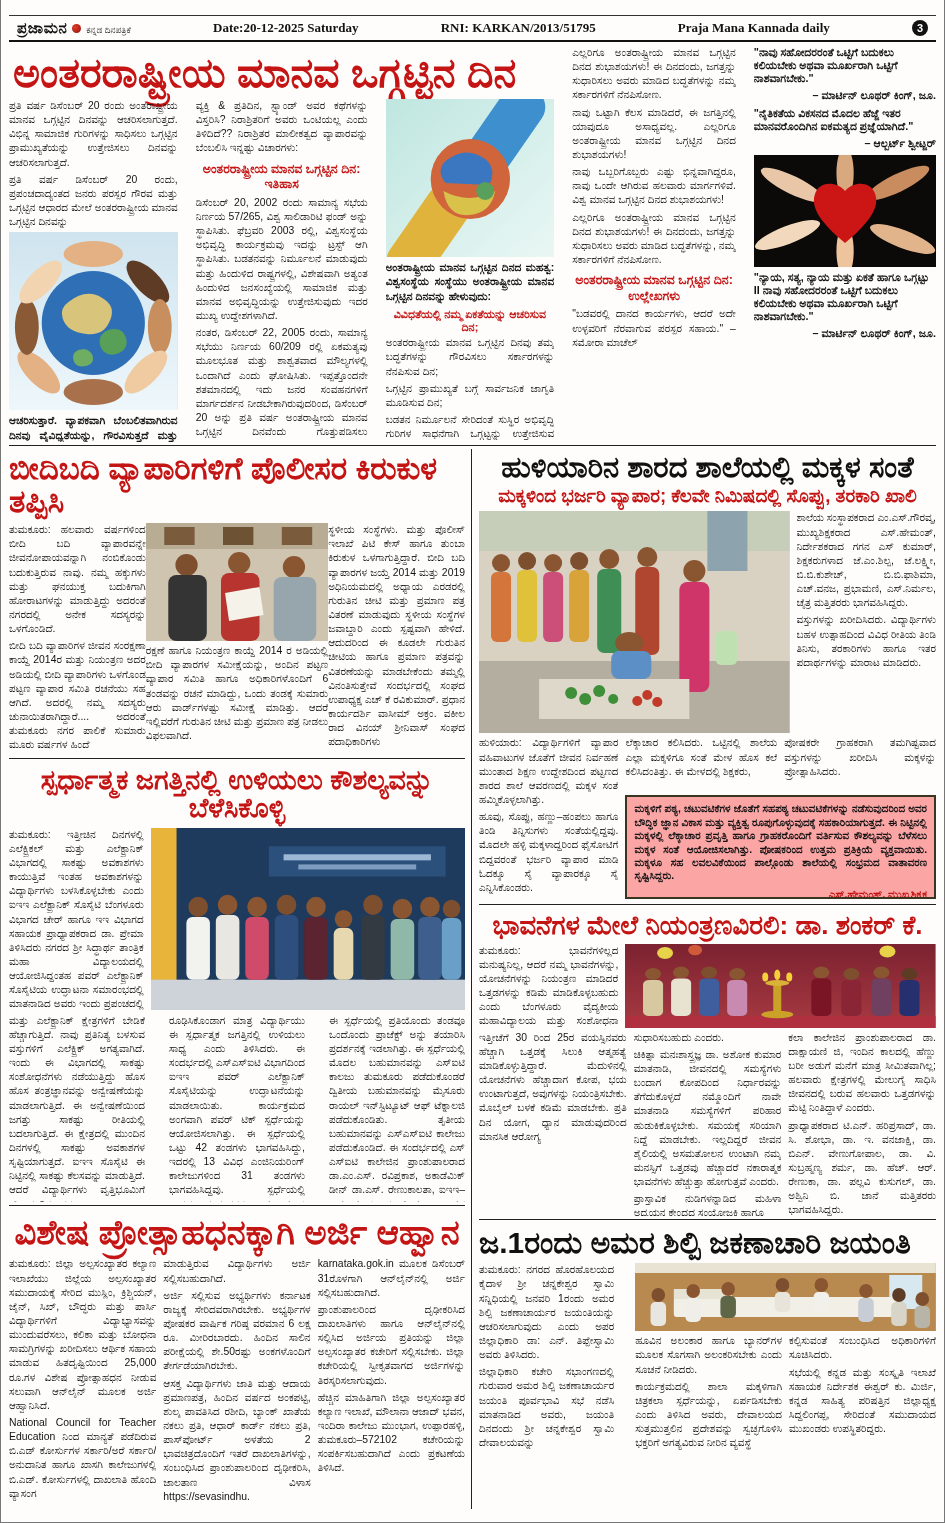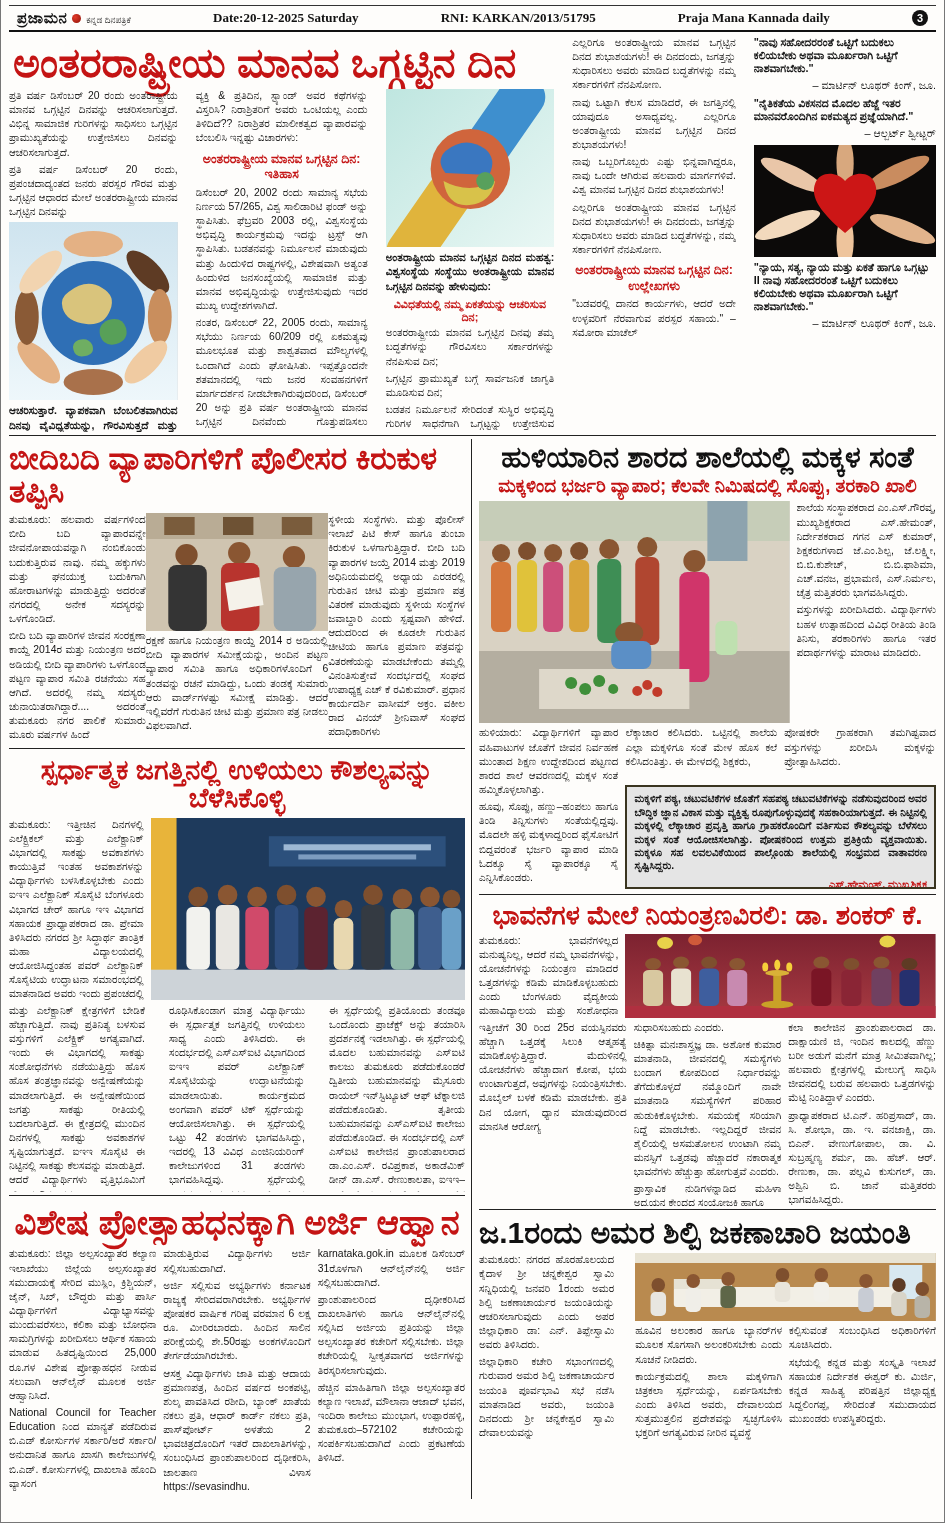--- a/index.html
+++ b/index.html
@@ -1,36 +1,36 @@
 <!DOCTYPE html>
 <html><head>
 <meta charset="utf-8">
 <style>
 *{margin:0;padding:0;box-sizing:border-box}
 html,body{background:#e9e9e9}
 body{font-family:"Liberation Sans",sans-serif;color:#121212}
 .page{width:945px;height:1523px;margin:0 auto;background:#fefdfb;position:relative;
-  padding:5px 8px 4px;border-left:1px solid #777;border-right:1px solid #777;border-bottom:1px solid #777;overflow:hidden}
+  padding:15px 8px 4px;border-left:1px solid #777;border-right:1px solid #777;border-bottom:1px solid #777;overflow:hidden}
 
 .masthead{display:flex;align-items:center;justify-content:space-between;
   border-top:1px solid #333;border-bottom:2.5px solid #111;padding:3px 8px 4px;height:27px}
 .logo-wrap{display:flex;align-items:baseline;gap:5px}
 .logo{font-weight:bold;font-size:15px;letter-spacing:.5px}
 .logo-dot{width:9px;height:9px;border-radius:50%;background:radial-gradient(circle at 35% 35%,#e43b2a,#8c1208);display:inline-block}
 .tagline{font-size:9px;color:#222}
 .mh-serif{font-family:"Liberation Serif",serif;font-weight:bold;font-size:13px}
 .page-circle{width:16px;height:16px;border-radius:50%;background:#111;color:#fff;font-size:11px;font-weight:bold;
   display:flex;align-items:center;justify-content:center}
 
 .col{font-size:10.4px;line-height:1.36;text-align:justify;overflow:hidden}
 .col p{margin-bottom:3px}
 .subhead-red{color:#c41414;font-weight:bold;text-align:center;font-size:12.5px;line-height:1.25;margin:3px 0}
 .red-line{color:#c41414;font-weight:bold;text-align:center;font-size:11px;margin:2px 0}
 .quote{font-weight:bold;font-size:10.8px;margin-bottom:4px}
-.attr{font-weight:normal;text-align:right;font-size:10.8px;margin-bottom:5px}
+.attr{font-weight:bold;text-align:right;font-size:10.8px;margin-bottom:5px}
 .photo{width:100%;display:block;overflow:hidden;background:#ddd}
 .photo svg{display:block;width:100%;height:100%}
 .hrule{border-top:1.5px solid #222;margin:3px 0}
 
 .a1-grid{display:grid;grid-template-columns:1fr 1.02fr 1fr .97fr 1.08fr;column-gap:18px;padding-top:4px;height:400px;overflow:hidden}
 .a1-headline{grid-column:1/4;grid-row:1;color:#c41414;font-weight:bold;font-size:41px;line-height:1.05;padding:6px 0 4px 4px}
 .a1-c1{grid-column:1;grid-row:2}
 .a1-c2{grid-column:2;grid-row:2}
 .a1-c3{grid-column:3;grid-row:2}
 .a1-c4{grid-column:4;grid-row:1/3}
@@ -47,21 +47,21 @@
 
 .a3-head{font-weight:bold;font-size:29px;color:#111;line-height:1.05;padding:3px 0 2px;text-align:center}
 .a3-sub{color:#c41414;font-weight:bold;font-size:18.5px;text-align:center;padding:1px 0 4px}
 .a3-row1{display:flex;gap:7px;height:222px;overflow:hidden}
 .a3-photo{width:69%}.a3-colR{width:31%}
 .a3-row2{display:flex;gap:7px;margin-top:3px;height:165px;overflow:hidden}
 .a3-colA{width:31%}
 .a3-right{width:69%}
 .a3-bc{display:flex;gap:7px;height:56px;overflow:hidden}
 .a3-bc .col{width:50%}
-.qbox{border:2px solid #3a3520;background:#e5e5e5;padding:5px 7px 4px;margin-top:3px;height:104px;overflow:hidden}
+.qbox{border:2px solid #3a3520;background:#fca5a5;padding:5px 7px 4px;margin-top:3px;height:104px;overflow:hidden}
 .qbox .col{font-weight:bold;font-size:10.3px;line-height:1.3}
 .qsign{color:#c41414;font-weight:bold;text-align:right;font-size:10.6px;margin-top:2px}
 
 .a4-head{color:#c41414;font-weight:bold;font-size:27px;line-height:1.05;padding:4px 0 5px;text-align:center}
 .a4-row1{display:flex;gap:7px;height:182px;overflow:hidden}
 .a4-c1{width:30%}.a4-photo{width:70%}
 .a4-row2{display:flex;gap:24px;margin-top:4px;height:188px;overflow:hidden}
 .a4-row2 .col{width:33.33%}
 
 .a5-head{color:#c41414;font-weight:bold;font-size:26px;line-height:1.05;padding:4px 0 4px;text-align:center}

